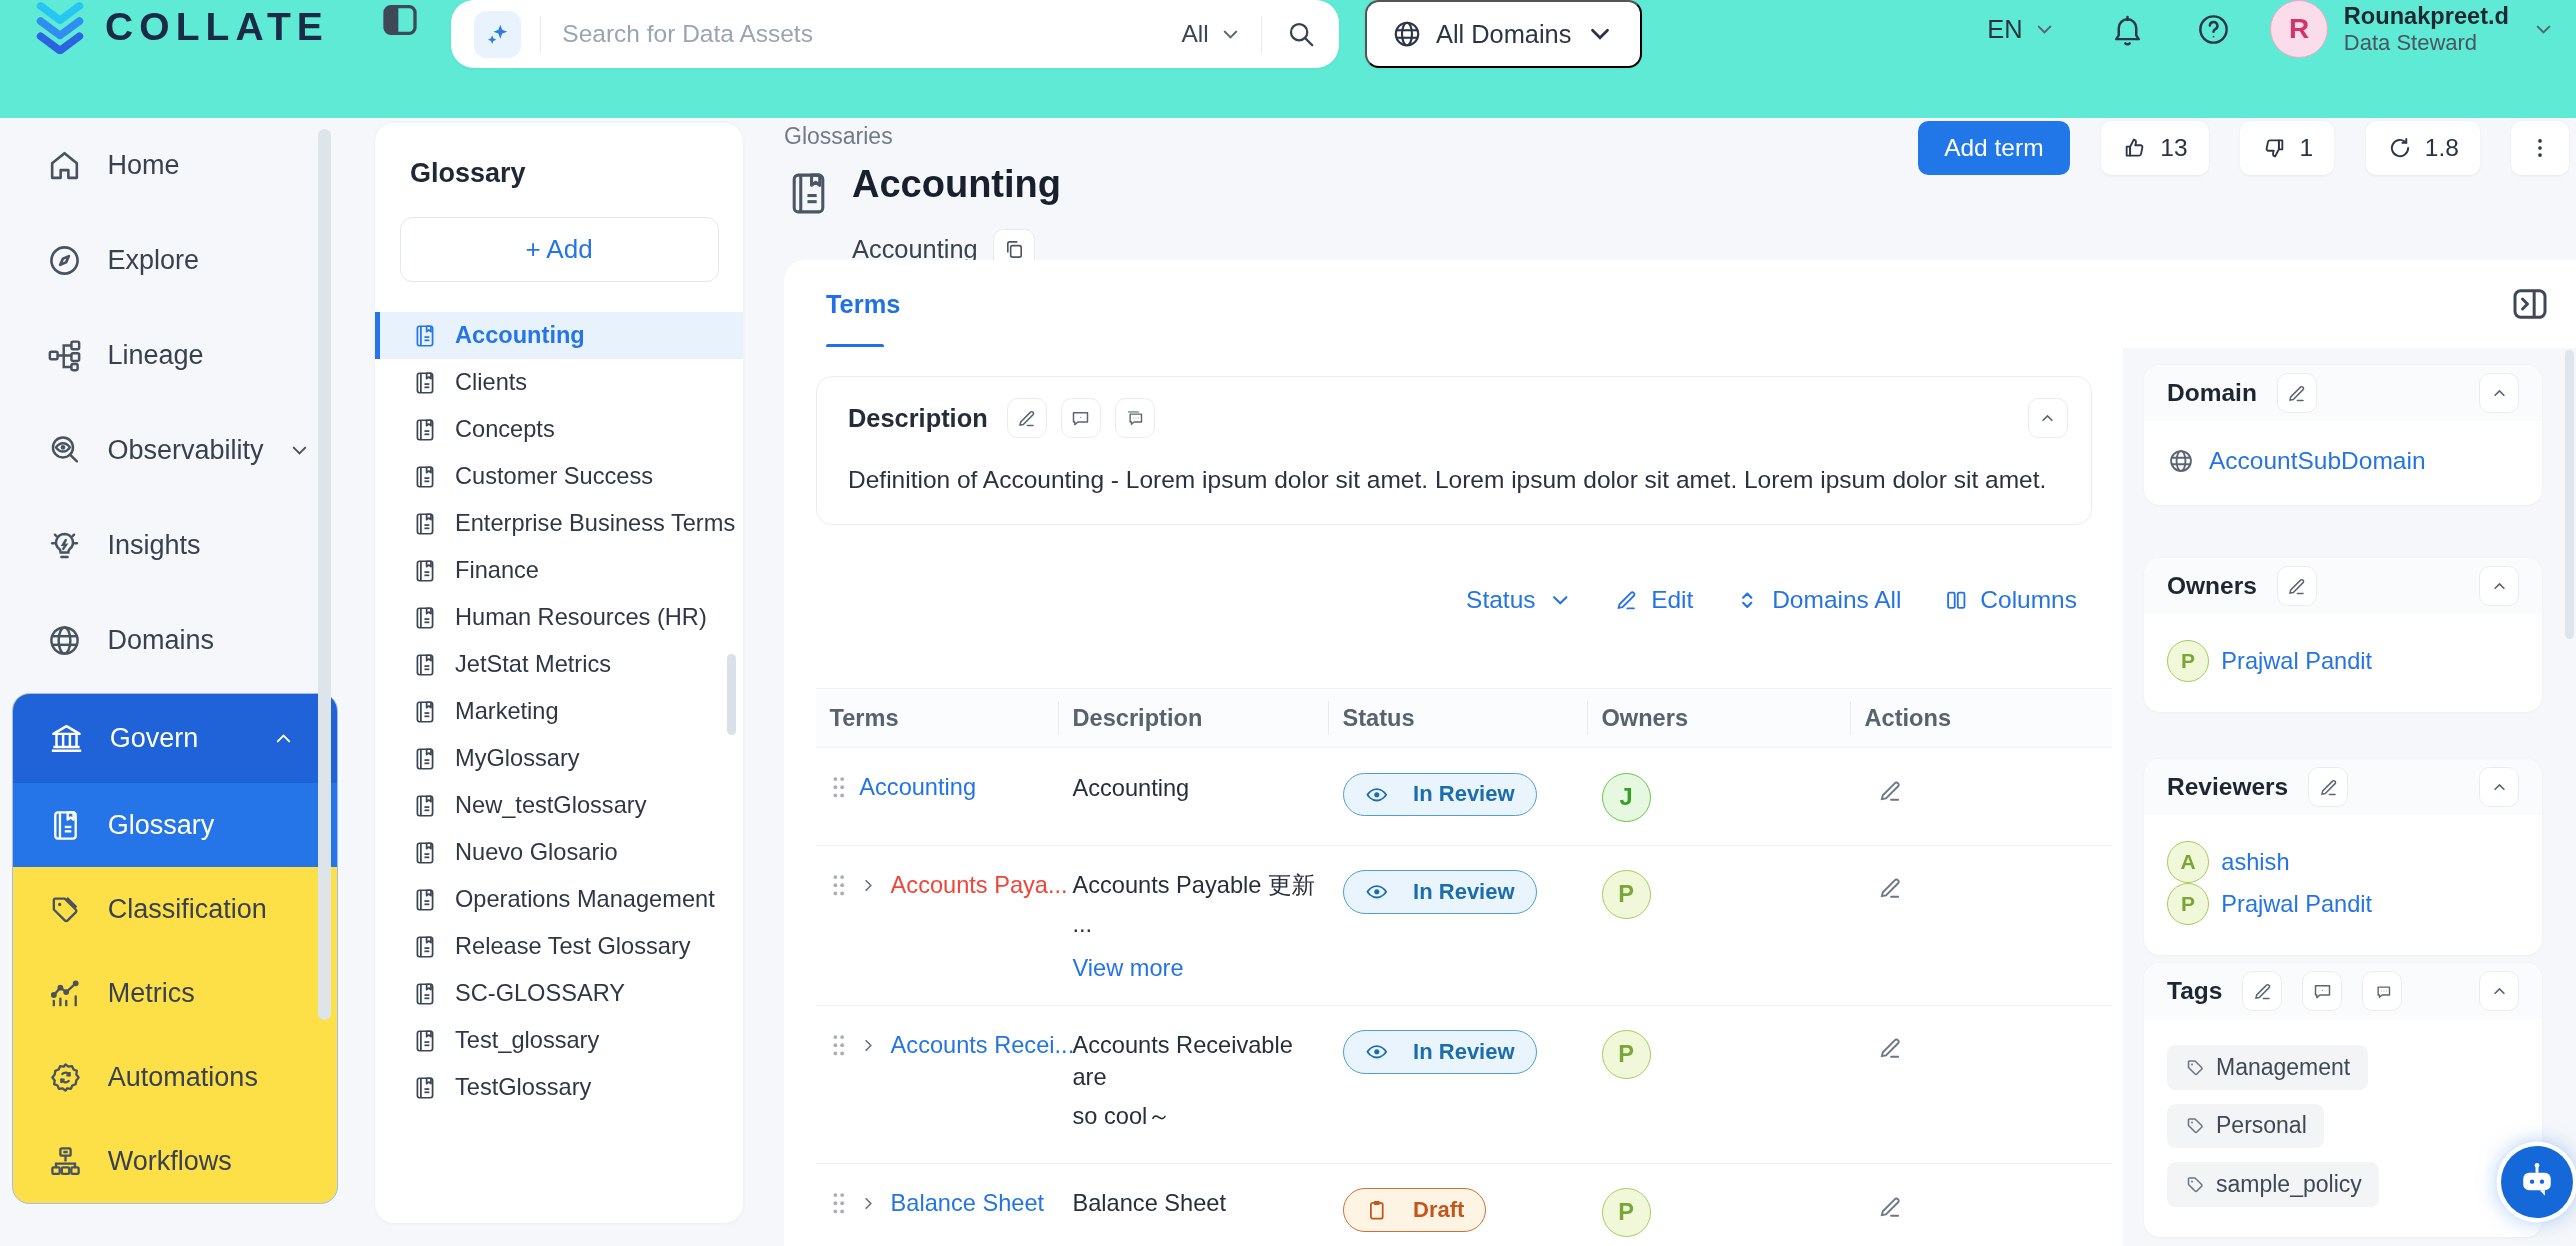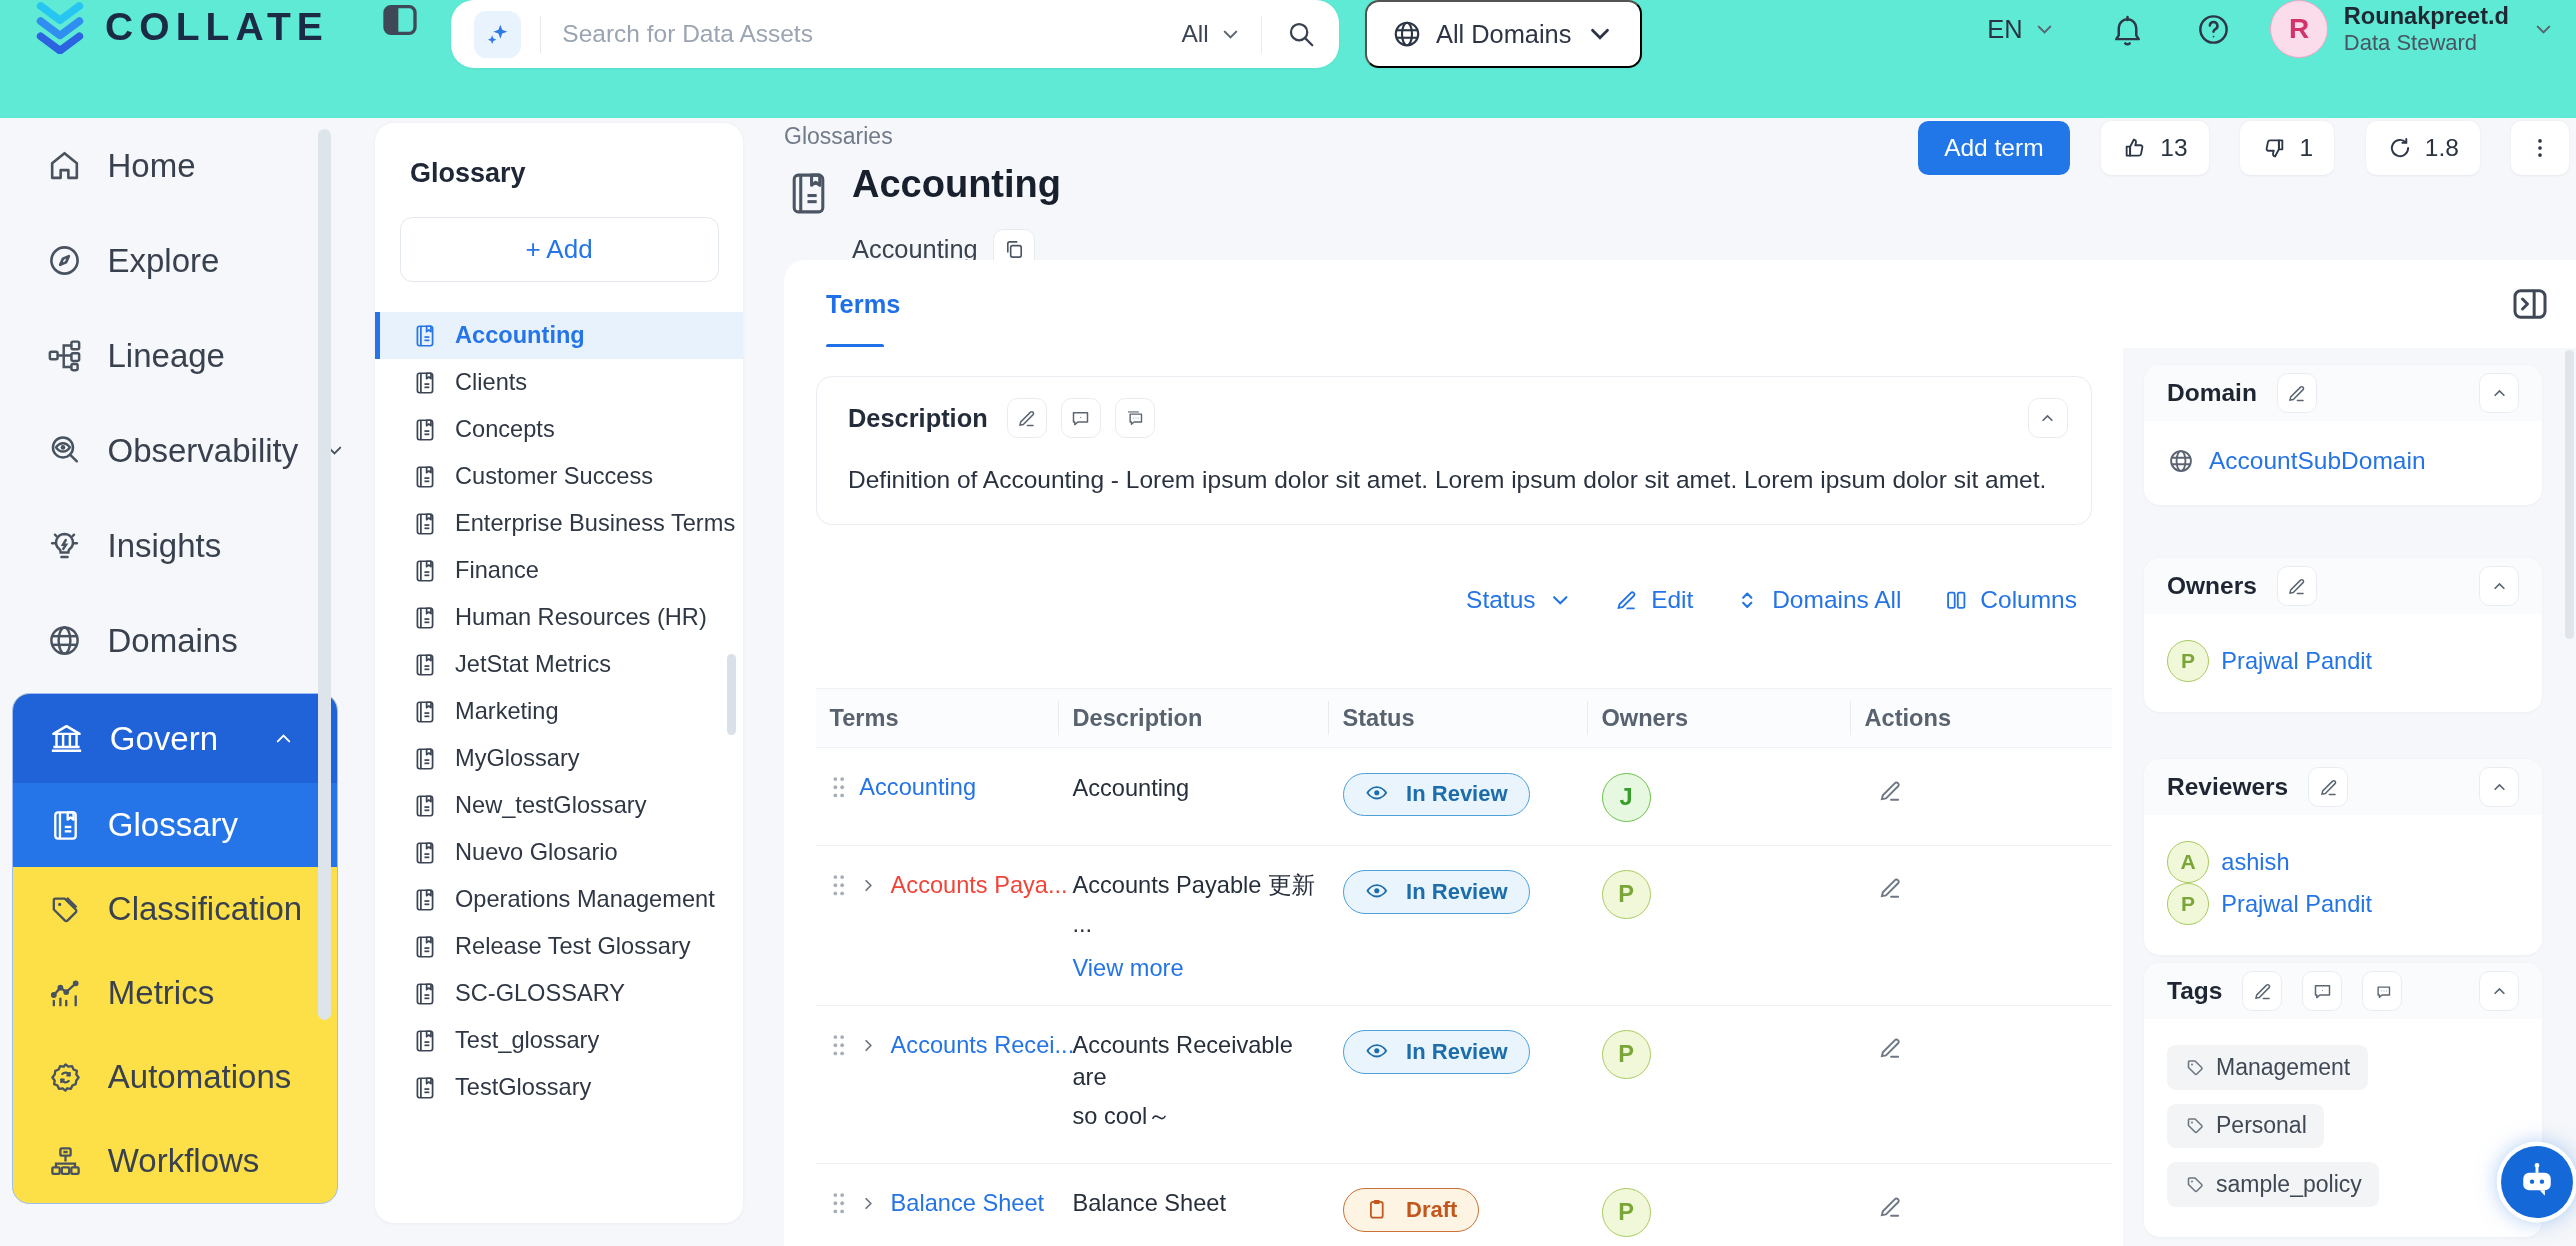--- a/index.html
+++ b/index.html
@@ -32,21 +32,21 @@
   .bell{width:35px;height:35px;color:#2e3747;margin-left:54px}
   .help{width:35px;height:35px;color:#2e3747;margin-left:51px}
   .avatar{width:56px;height:56px;border-radius:50%;background:#fbdcea;border:1.8px solid #f1a7c5;color:#d23369;
           display:flex;align-items:center;justify-content:center;font-size:28px;font-weight:600;margin-left:39px}
   .usercol{margin-left:15.8px;line-height:1.15}
   .uname{font-size:23.6px;font-weight:700;color:#1f2733}
   .urole{font-size:22px;color:#4a5462}
   .user-caret{margin-left:23px}
 
   
-  .sidebar{position:absolute;left:0;top:118px;width:350px;bottom:8px;font-size:33px;color:#39414f}
+  .sidebar{position:absolute;left:0;top:118px;width:350px;bottom:8px;font-size:27px;color:#39414f}
   .nav-item{display:flex;align-items:center;gap:24.5px;height:95px;padding-left:46px;cursor:pointer}
   .nav-item .i{width:37px;height:37px;color:#49525f;flex:0 0 auto}
   .nav-item .nav-caret{margin-left:auto;margin-right:58px;width:23px;height:23px;color:#49525f}
   .sb-track{position:absolute;right:19px;top:10.5px;width:13px;height:891px;border-radius:7px;background:#dde4ea}
   .govern{margin:5.3px 12.3px 0 12.3px;border:1.8px solid #9dbdf4;border-radius:17.5px;overflow:hidden;background:#fde047}
   .gov-head{height:89px;background:#2063d8;color:#fff;display:flex;align-items:center;gap:24.5px;padding-left:35px}
   .gov-head .i{width:37px;height:37px;color:#fff}
   .gov-head .nav-caret{margin-left:auto;margin-right:42px;width:23px;height:23px}
   .gov-item{height:84px;display:flex;align-items:center;gap:24.5px;padding-left:35px;color:#39414f;cursor:pointer}
   .gov-item .i{width:35px;height:35px;color:#49525f}
@@ -117,21 +117,21 @@
   .th:not(:last-child)::after{content:"";position:absolute;right:0;top:12.3px;bottom:12.3px;width:0.9px;background:#e8ebef}
   .trow{display:grid;grid-template-columns:243px 270px 259px 263px 1fr;border-bottom:0.9px solid #eef1f5;align-items:start}
   .cell{padding:24.5px 8.8px 23px 14px;font-size:23.6px;color:#272f3c;min-height:30px}
   .term-cell{display:flex;align-items:center;gap:12.3px}
   .drag{width:17.5px;height:24.5px;color:#a7aeb8;flex:0 0 auto}
   .rowcaret{width:19px;height:19px;color:#6b7280;flex:0 0 auto}
   .term-link{color:#2474e6;text-decoration:none;cursor:pointer;white-space:nowrap}
   .term-link.red{color:#f04438}
   .dline{line-height:1.35;margin-bottom:7px}
   .view-more{display:block;color:#2474e6;cursor:pointer;margin-top:14px;text-decoration:none}
-  .pill{display:inline-flex;gap:18px;padding:7.9px 21px;border-radius:874px;font-size:22px;font-weight:600;border:1.8px solid}
+  .pill{display:inline-flex;align-items:center;gap:25px;padding:7.9px 21px;border-radius:874px;font-size:22px;font-weight:600;border:1.8px solid}
   .pill .i{width:23.6px;height:23.6px}
   .pill.review{background:#e9f4fd;border-color:#4d9fd8;color:#1c6dab}
   .pill.draft{background:#fdf4e3;border-color:#cb7036;color:#c3561c}
   .av{width:47px;height:47px;border-radius:50%;display:inline-flex;align-items:center;justify-content:center;
       font-size:23.6px;font-weight:600;border:1.8px solid}
   .av.green{background:#e6f8df;border-color:#6cc24b;color:#389e2a}
   .av.lime{background:#f1f8da;border-color:#a8cb5f;color:#7aa637}
   .act-pencil{width:26px;height:26px;color:#6e7884;cursor:pointer;margin-left:12.3px;margin-top:5.3px}
 
   

